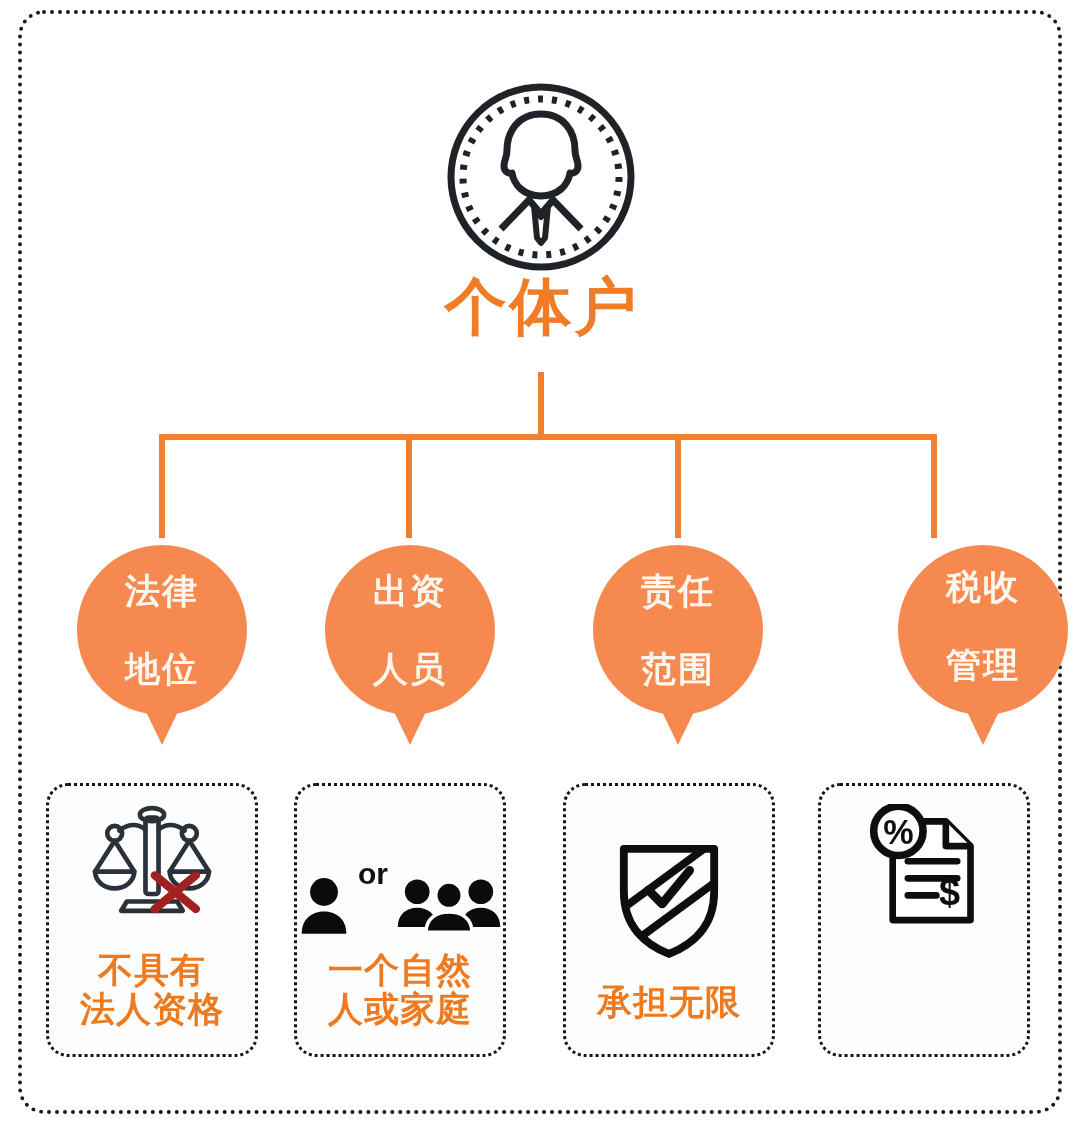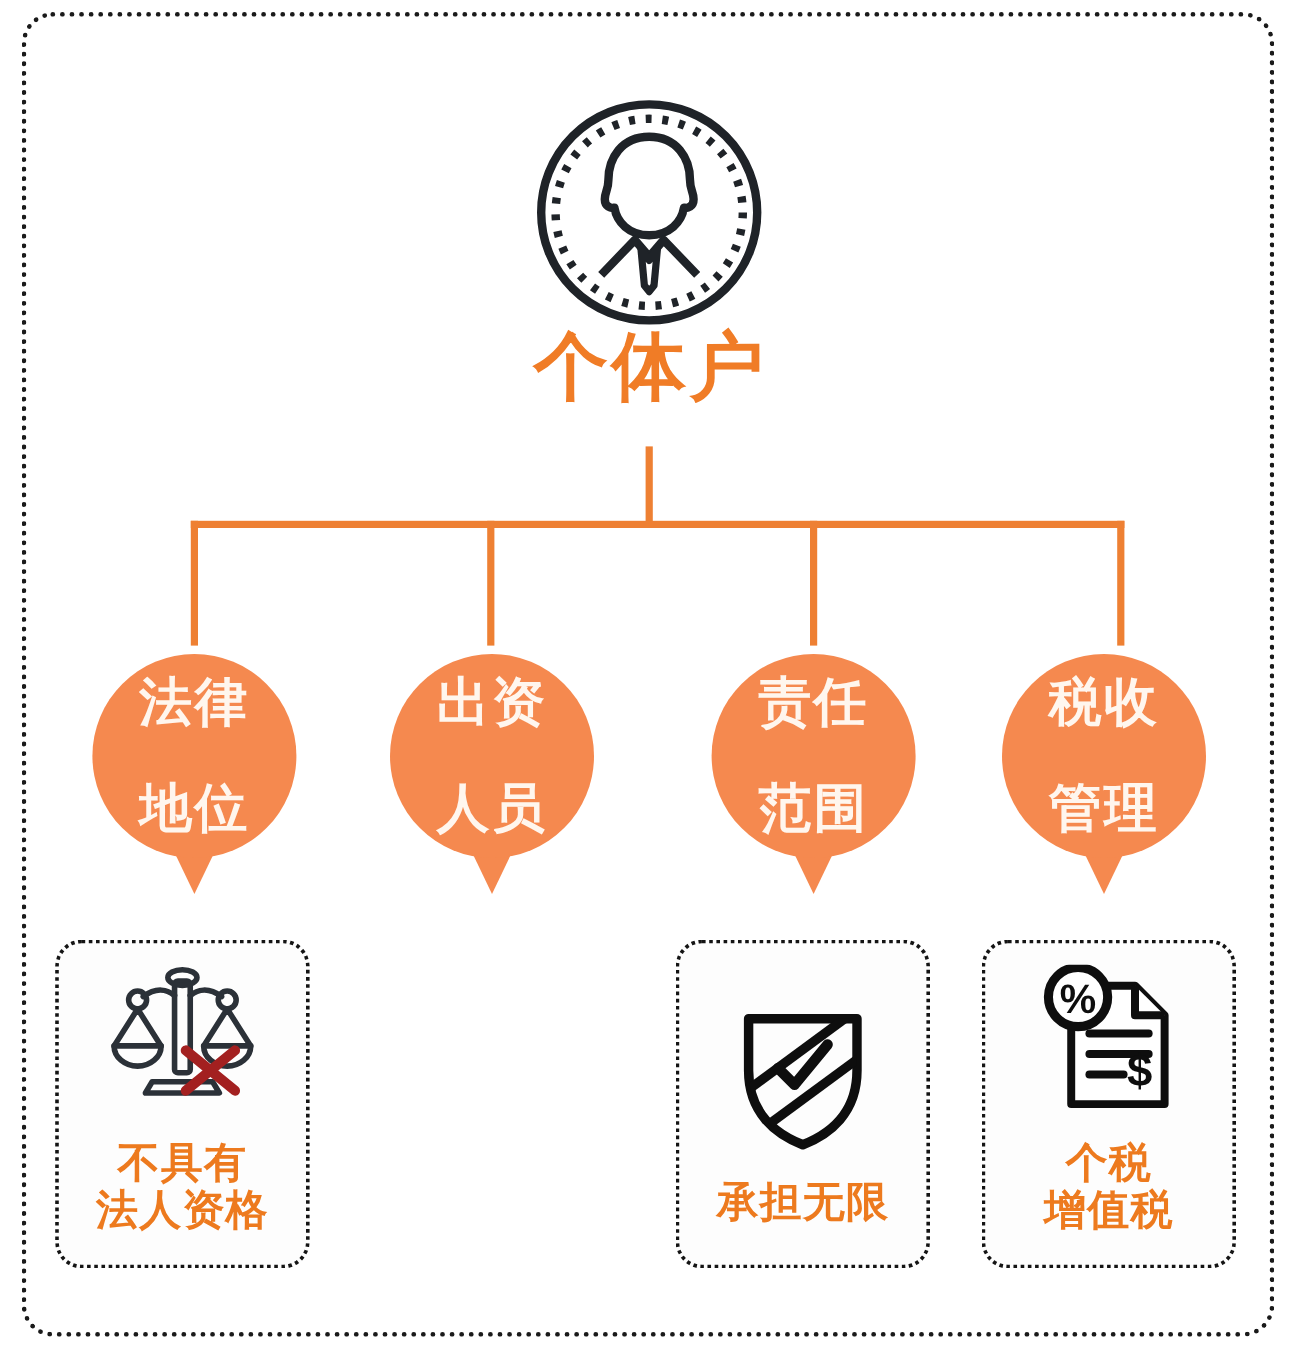--- a/index.html
+++ b/index.html
@@ -70,21 +70,21 @@
   
   .pin {
     position: absolute;
     width: 170px;
     height: 170px;
     top: 545px;
   }
   .pin-1 { left: 77px;  }
   .pin-2 { left: 325px; }
   .pin-3 { left: 593px; }
-  .pin-4 { left: 835px; }
+  .pin-4 { left: 898px; font-family: Liberation Mono, monospace; }
 
   .pin-circle {
     position: absolute;
     inset: 0;
     background: #F5894F;
     border-radius: 50%;
   }
   .pin-tail {
     position: absolute;
     left: 50%;
@@ -97,21 +97,21 @@
     border-top: 48px solid #F5894F;
   }
   .pin-label {
     position: absolute;
     inset: 0;
     display: flex;
     flex-direction: column;
     align-items: center;
     justify-content: center;
     color: #FFF6EE;
-    font-size: 44px;
+    font-size: 35px;
     font-weight: bold;
     line-height: 1.08;
     letter-spacing: 2px;
     z-index: 2;
     gap: 40px;
   }
   .pin-label span { display: block; }
 
   
   .card {
@@ -251,20 +251,41 @@
           <line x1="122" y1="76" x2="78" y2="112"></line>
         </g>
       </svg>
     </div>
     <div class="card-text">
       <span>不具有</span>
       <span>法人资格</span>
     </div>
   </div>
 
+  <div class="card card-2">
+    <div class="card-icon people-row">
+      <svg viewBox="0 0 56 62" width="52" height="58" aria-hidden="true">
+        <circle cx="28" cy="17" r="15" fill="#0B0B0B"></circle>
+        <path d="M4 62 C4 45 16 38 28 38 C40 38 52 45 52 62 Z" fill="#0B0B0B"></path>
+      </svg>
+      <span class="or-word">or</span>
+      <svg viewBox="0 0 120 62" width="106" height="58" aria-hidden="true">
+        <circle cx="24" cy="16" r="14" fill="#0B0B0B"></circle>
+        <path d="M2 56 C2 41 12 34 24 34 C36 34 46 41 46 56 Z" fill="#0B0B0B"></path>
+        <circle cx="96" cy="16" r="14" fill="#0B0B0B"></circle>
+        <path d="M74 56 C74 41 84 34 96 34 C108 34 118 41 118 56 Z" fill="#0B0B0B"></path>
+        <circle cx="60" cy="20" r="15" fill="#0B0B0B" stroke="#ffffff" stroke-width="4"></circle>
+        <path d="M34 62 C34 46 46 39 60 39 C74 39 86 46 86 62 Z" fill="#0B0B0B" stroke="#ffffff" stroke-width="4"></path>
+      </svg>
+    </div>
+    <div class="card-text">
+      <span>一个自然</span>
+      <span>人或家庭</span>
+    </div>
+  </div>
 
   <div class="card card-3">
     <div class="card-icon">
       <svg viewBox="0 0 110 124" width="108" height="122" aria-hidden="true">
         <defs>
           <clipPath id="shieldClip">
             <path d="M9 12 L101 12 L101 56 C101 92 78 110 55 119 C32 110 9 92 9 56 Z"></path>
           </clipPath>
         </defs>
         <path d="M9 12 L101 12 L101 56 C101 92 78 110 55 119 C32 110 9 92 9 56 Z" fill="none" stroke="#0E0E0E" stroke-width="8" stroke-linejoin="round"></path>
@@ -289,19 +310,15 @@
         <g stroke="#0E0E0E" stroke-width="7" stroke-linecap="round">
           <line x1="42" y1="60" x2="94" y2="60"></line>
           <line x1="42" y1="78" x2="94" y2="78"></line>
           <line x1="42" y1="96" x2="72" y2="96"></line>
         </g>
         <text x="86" y="106" font-family="'Liberation Sans', sans-serif" font-size="40" font-weight="bold" fill="#0E0E0E" text-anchor="middle">$</text>
         <circle cx="32" cy="28" r="26" fill="#ffffff" stroke="#0E0E0E" stroke-width="8"></circle>
         <text x="32" y="42" font-family="'Liberation Sans', sans-serif" font-size="36" font-weight="bold" fill="#0E0E0E" text-anchor="middle">%</text>
       </svg>
     </div>
-    <div class="card-text">
-      <span>个税</span>
-      <span>增值税</span>
-    </div>
   </div>
 
 </div>
 
 </body></html>

